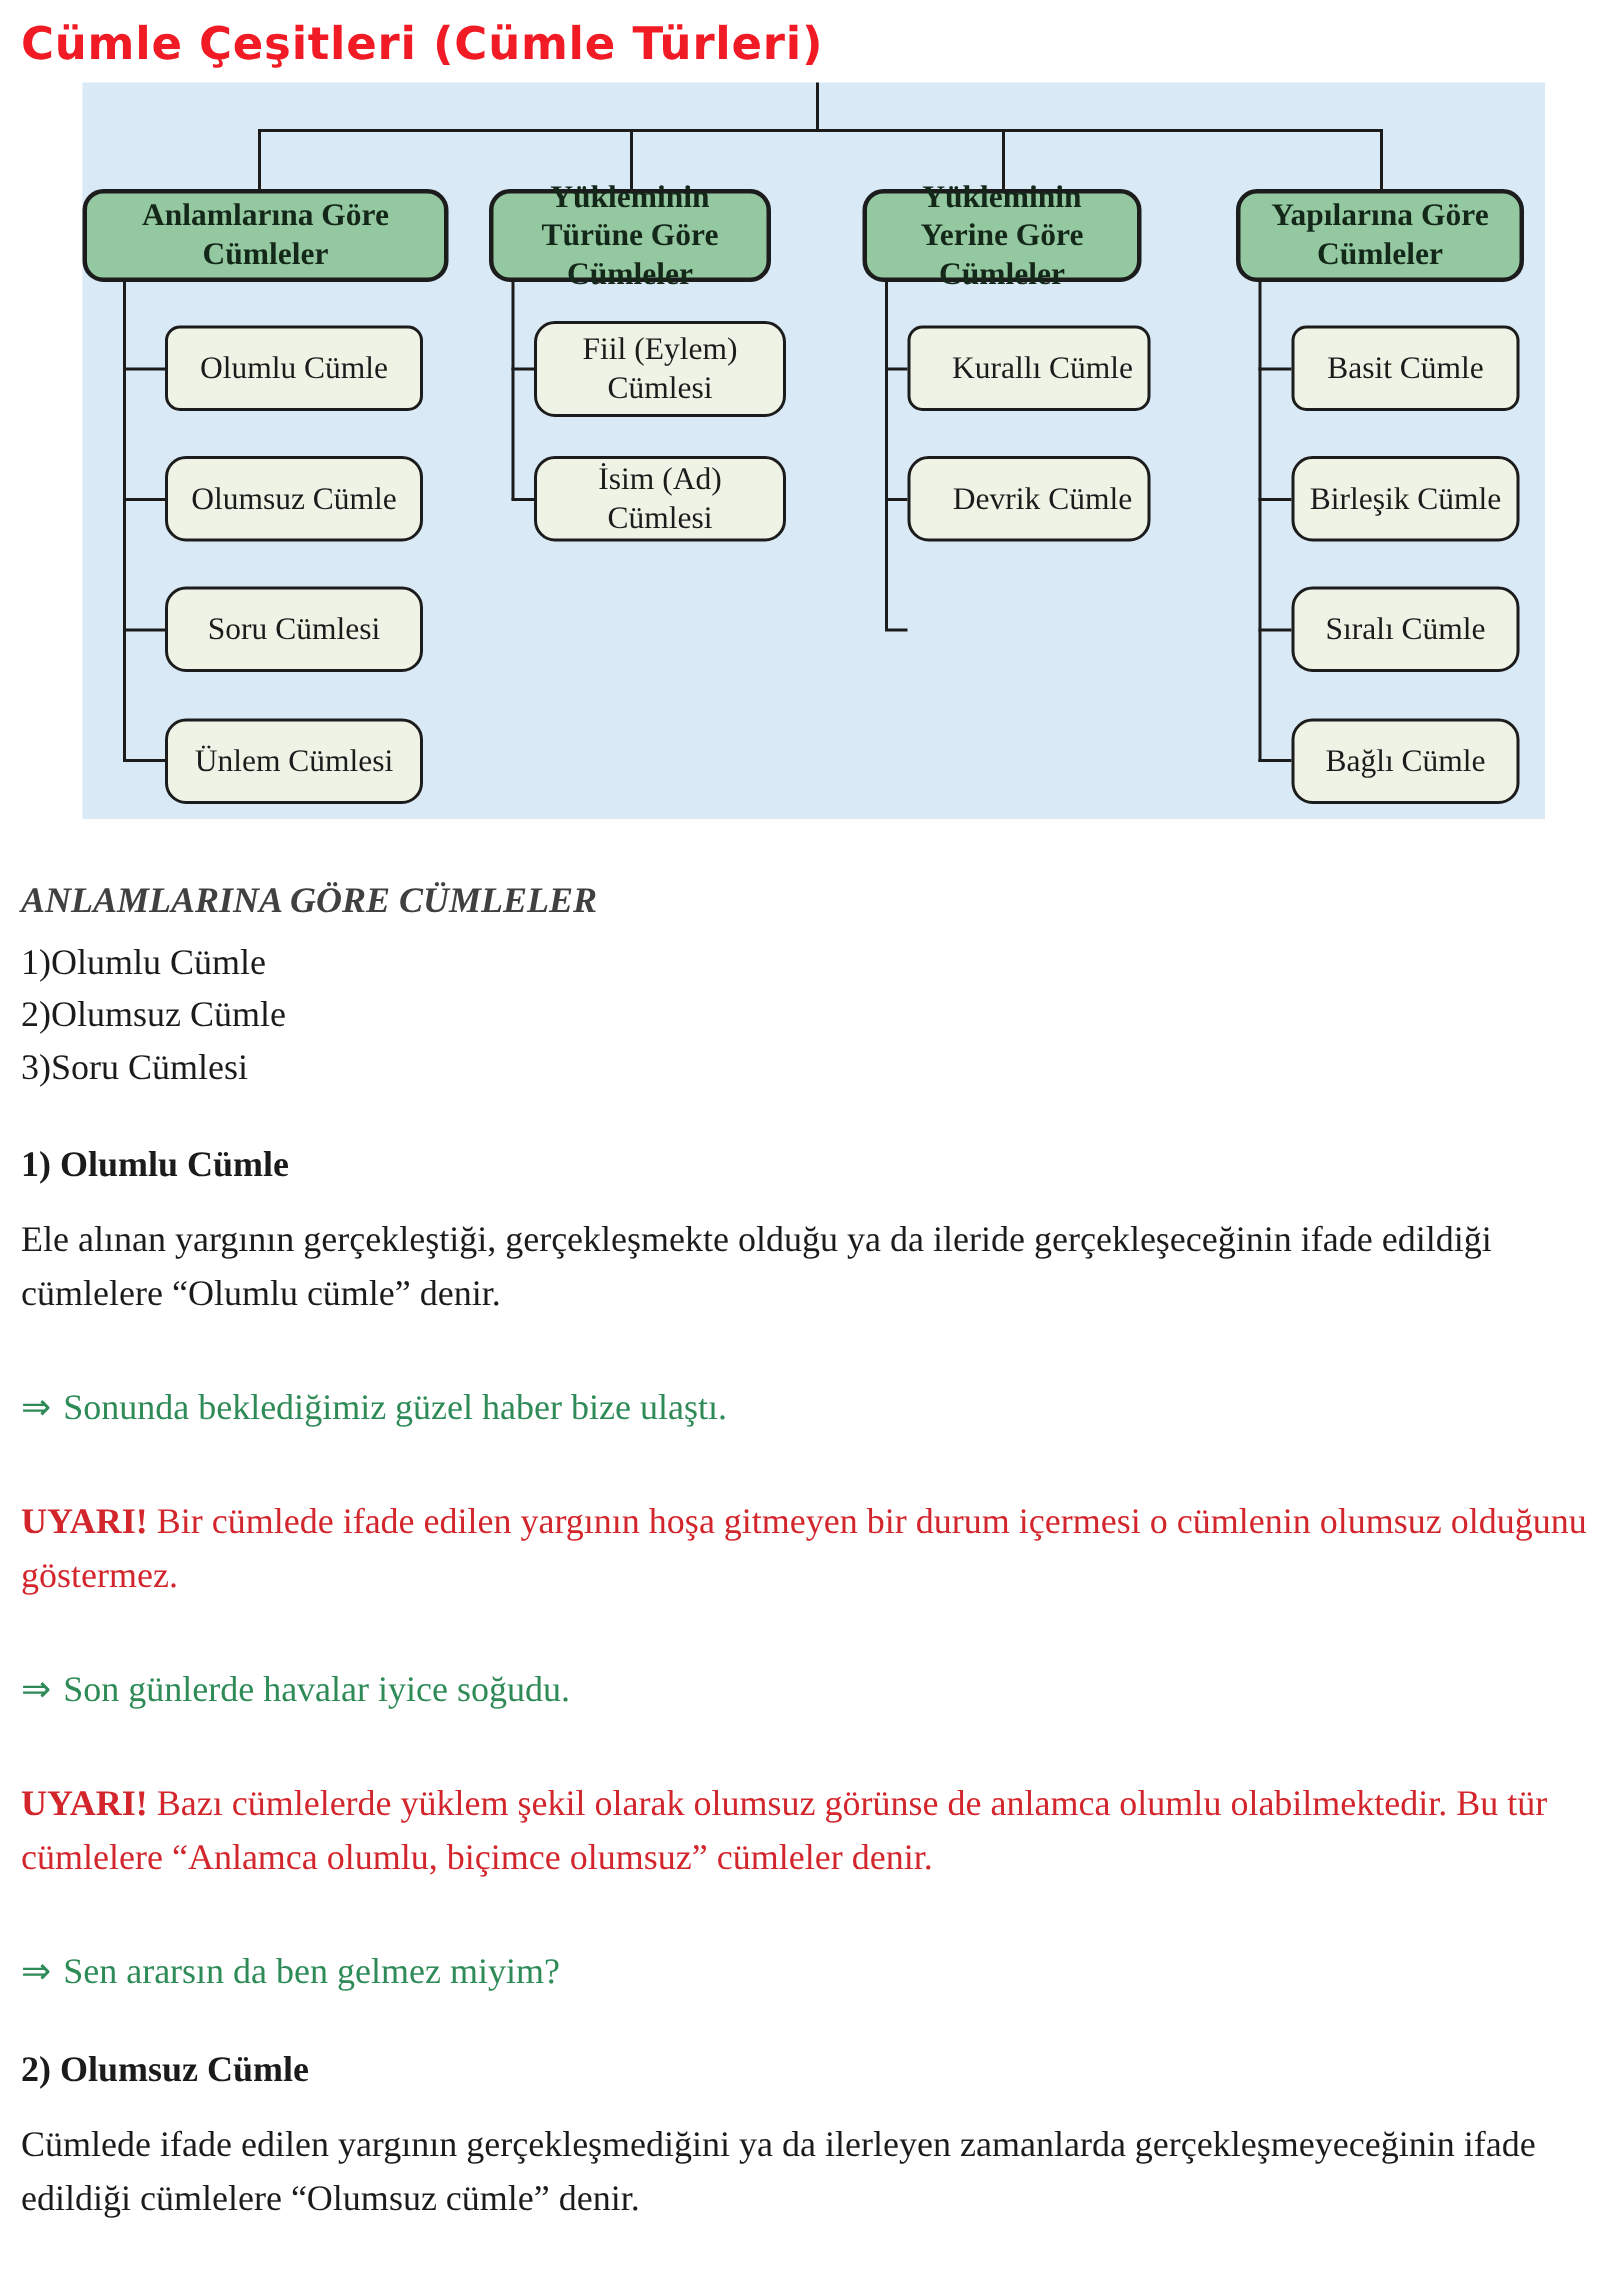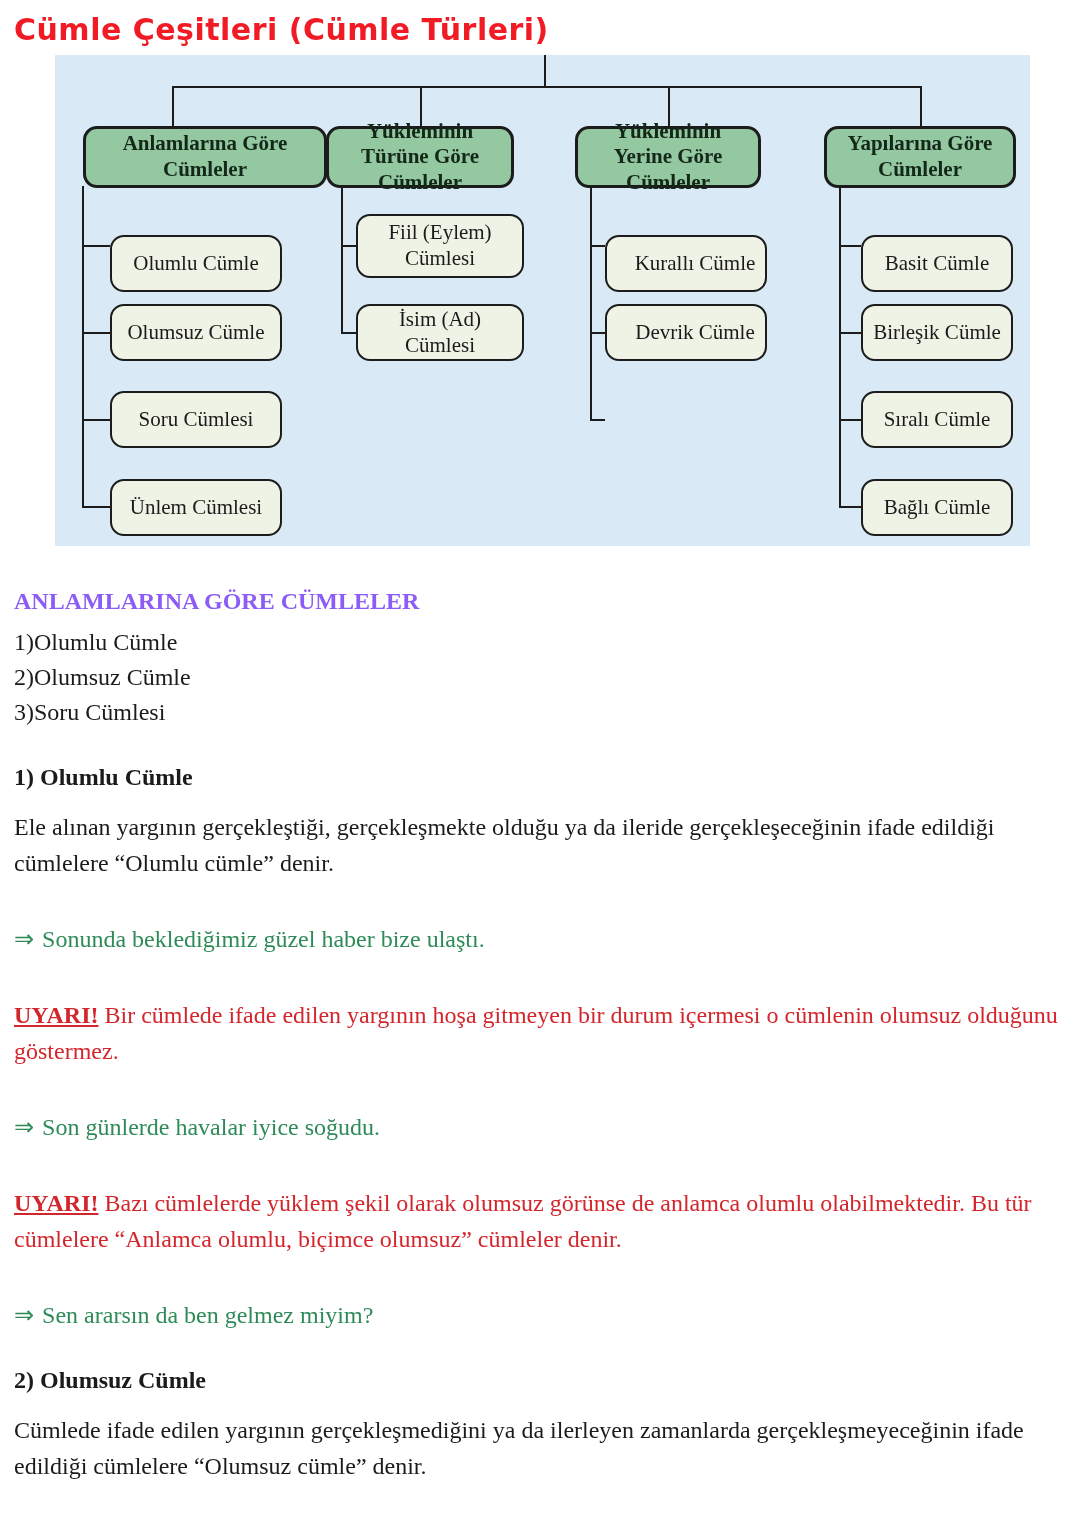--- a/index.html
+++ b/index.html
@@ -52,68 +52,69 @@
     top: 71px;
     color: #14281a;
   }
   .child-box {
     background: #eef3e5;
     height: 57px;
     border-width: 2.5px;
   }
 
   
-  .g1h { left: 28px;  width: 244px; }
+  .g1h { left: 0;  width: 244px; }
   .g2h { left: 271px; width: 188px; }
   .g3h { left: 520px; width: 186px; }
   .g4h { left: 769px; width: 192px; }
 
   .g1c { left: 55px;  width: 172px; }
   .g2c { left: 301px; width: 168px; }
   .g3c { left: 550px; width: 162px; padding-left: 24px; }
   .g4c { left: 806px; width: 152px; }
 
-  .r1 { top: 180px; }
+  .r1 { top: 162px; border-radius: 10px; }
   .r2 { top: 249px; }
   .r3 { top: 336px; }
   .r4 { top: 424px; }
   .tall { top: 159px; height: 64px; }
 
   
   .content {
     margin: 0 14px;
     width: 1052px;
     font-size: 24px;
   }
   .heading-blue {
     margin-top: 42px;
     font-weight: bold;
     font-size: 24px;
-    color: #8b5cf6;
+    color: #404040;
+    font-style: italic;
   }
   .num-list { margin-top: 10px; }
   .num-list div { line-height: 35px; }
   .section-title {
     margin-top: 34px;
     font-weight: bold;
     font-size: 24px;
   }
   .para { margin-top: 18px; line-height: 36px; }
   .example {
     margin-top: 40px;
     color: #2e8b57;
     line-height: 36px;
   }
   .example .arrow { margin-right: 8px; }
   .warning {
     margin-top: 40px;
     color: #d3262c;
     line-height: 36px;
   }
-  .warning .warn-label { font-weight: bold; text-decoration: underline; }
+  .warning .warn-label { font-weight: bold; }
 </style>
 </head>
 <body>
 
 <h1 class="page-title">Cümle Çeşitleri (Cümle Türleri)</h1>
 
 <div class="diagram">
 
   <div class="line v" style="left:489px; top:0; height:31px;"></div>
   <div class="line h" style="left:117px; top:31px; width:750px;"></div>

